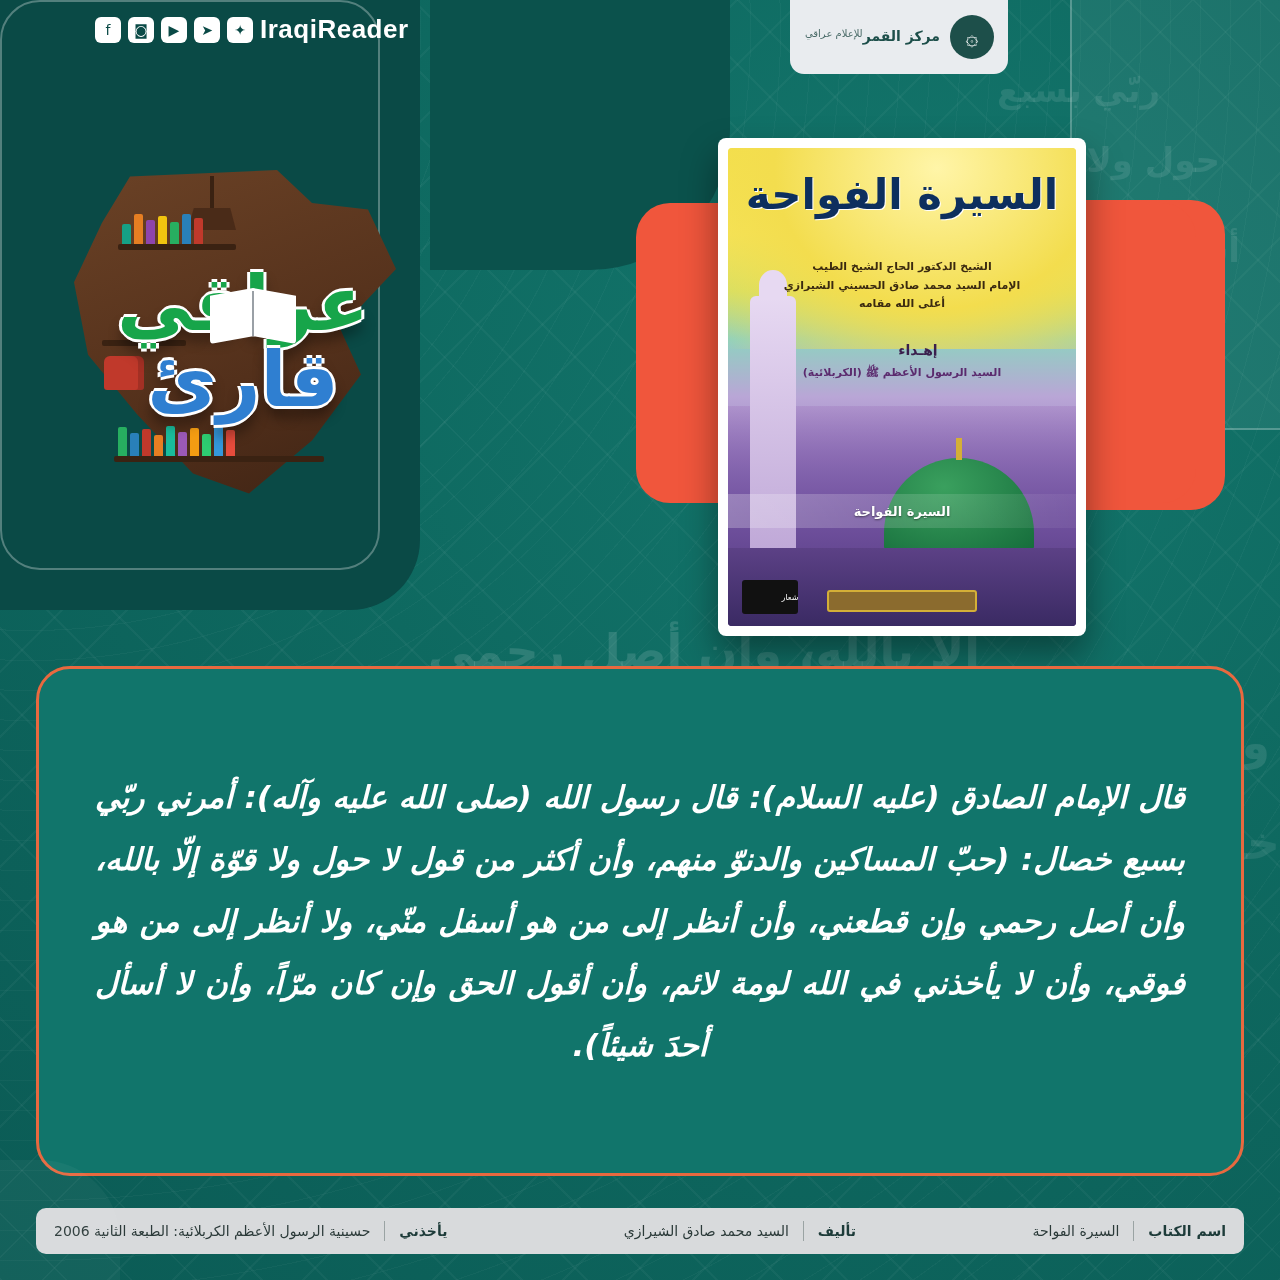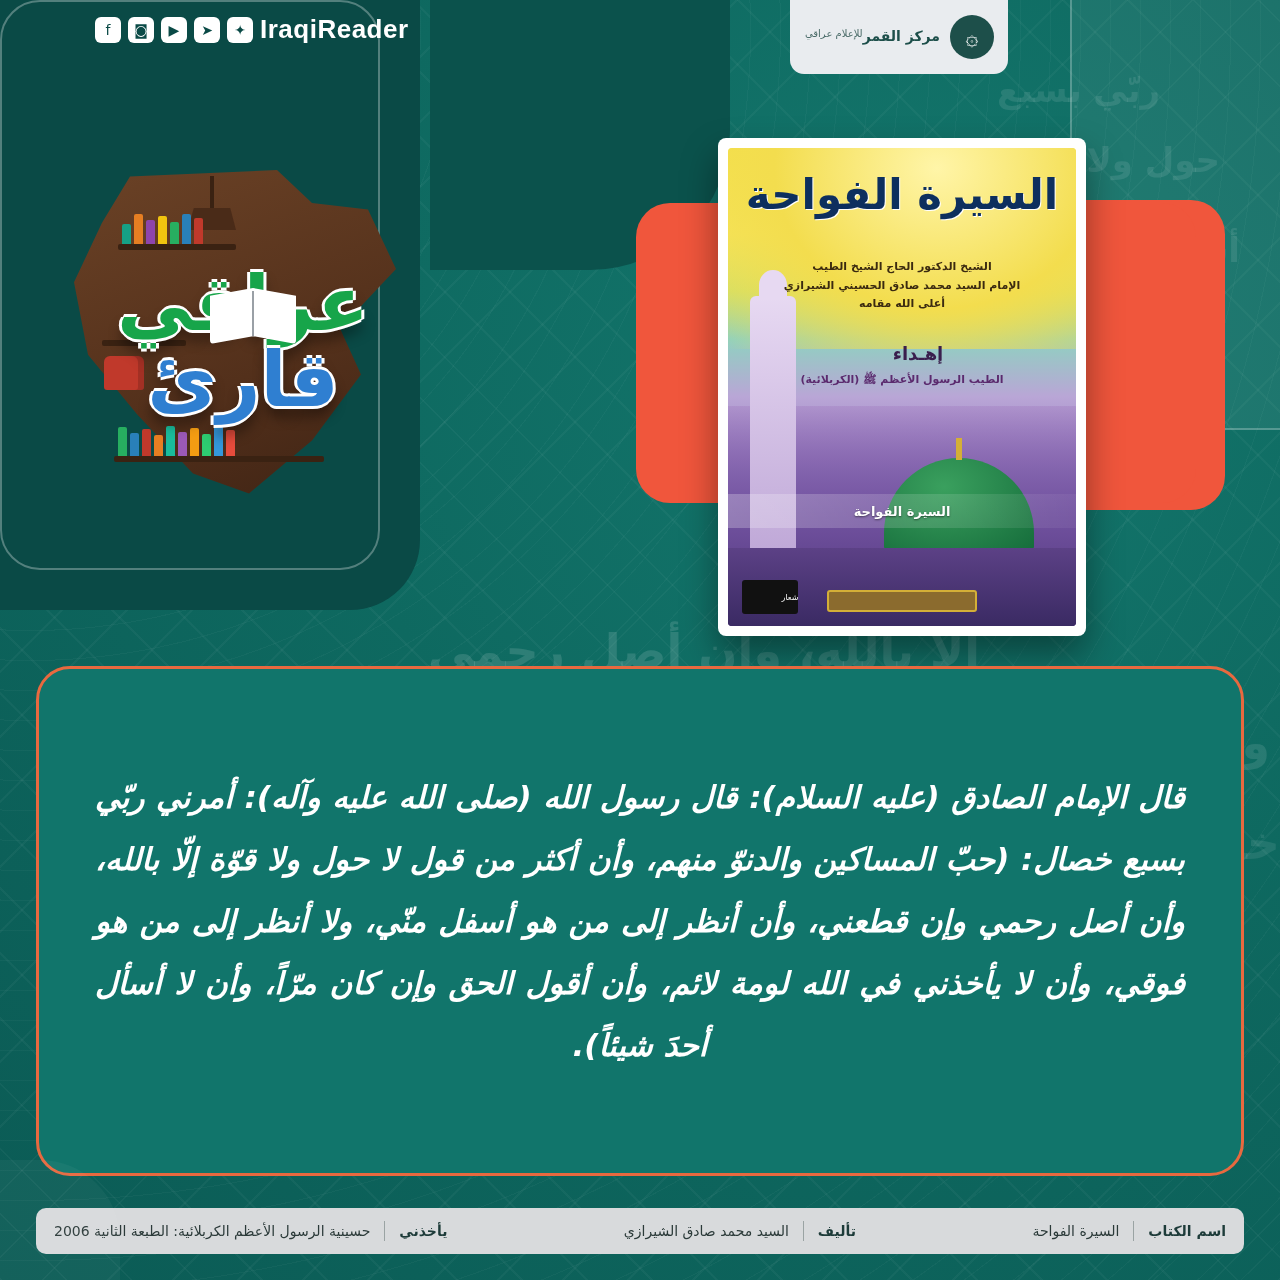--- a/index.html
+++ b/index.html
@@ -219,21 +219,21 @@
   .cover-author {
     position: absolute; top: 110px; left: 0; right: 0;
     text-align: center; color: #3b2a10;
     font-size: 11px; line-height: 1.7; font-weight: bold;
   }
   .cover-dedication {
     position: absolute; top: 190px; left: 0; right: 0;
     text-align: center; color: #5b2a6e;
     font-size: 11px; line-height: 1.8; font-weight: bold;
   }
-  .cover-dedication .big { font-size: 18px; color: #3a1f4d; margin-left: 32px; }
+  .cover-dedication .big { font-size: 14px; color: #3a1f4d; margin-left: 32px; }
   .mosque {
     position: absolute; left: 0; right: 0; bottom: 0; height: 46%;
     background: linear-gradient(180deg, rgba(160,120,190,0.35) 0%, #6e4f9c 55%, #4b3375 100%);
   }
   .minaret {
     position: absolute; left: 22px; bottom: 0; width: 46px; height: 330px;
     background: linear-gradient(180deg,#e7d9f2,#b49ad0);
     border-radius: 6px 6px 0 0;
   }
   .minaret:before {
@@ -415,21 +415,21 @@
         <div class="minaret"></div>
         <div class="dome"></div>
         <div class="mosque-base"></div>
       </div>
       <div class="cover-title">السيرة الفواحة</div>
       <div class="cover-author" style="white-space:pre-line;">الشيخ الدكتور الحاج الشيخ الطيب
 الإمام السيد محمد صادق الحسيني الشيرازي
 أعلى الله مقامه</div>
       <div class="cover-dedication">
         <div class="big">إهـداء</div>
-        <div>الطيب الرسول الأعظم ﷺ (الكربلائية)</div>
+        <div>السيد الرسول الأعظم ﷺ (الكربلائية)</div>
       </div>
       <div class="cover-ribbon">السيرة الفواحة</div>
       <div class="cover-plate"></div>
       <div class="cover-badge">شعار</div>
     </div>
   </div>
 
   <div class="quote-card">
     <p class="quote-text">قال الإمام الصادق (عليه السلام): قال رسول الله (صلى الله عليه وآله): أمرني ربّي بسبع خصال: (حبّ المساكين والدنوّ منهم، وأن أكثر من قول لا حول ولا قوّة إلّا بالله، وأن أصل رحمي وإن قطعني، وأن أنظر إلى من هو أسفل منّي، ولا أنظر إلى من هو فوقي، وأن لا يأخذني في الله لومة لائم، وأن أقول الحق وإن كان مرّاً، وأن لا أسأل أحدَ شيئاً).</p>
   </div>

